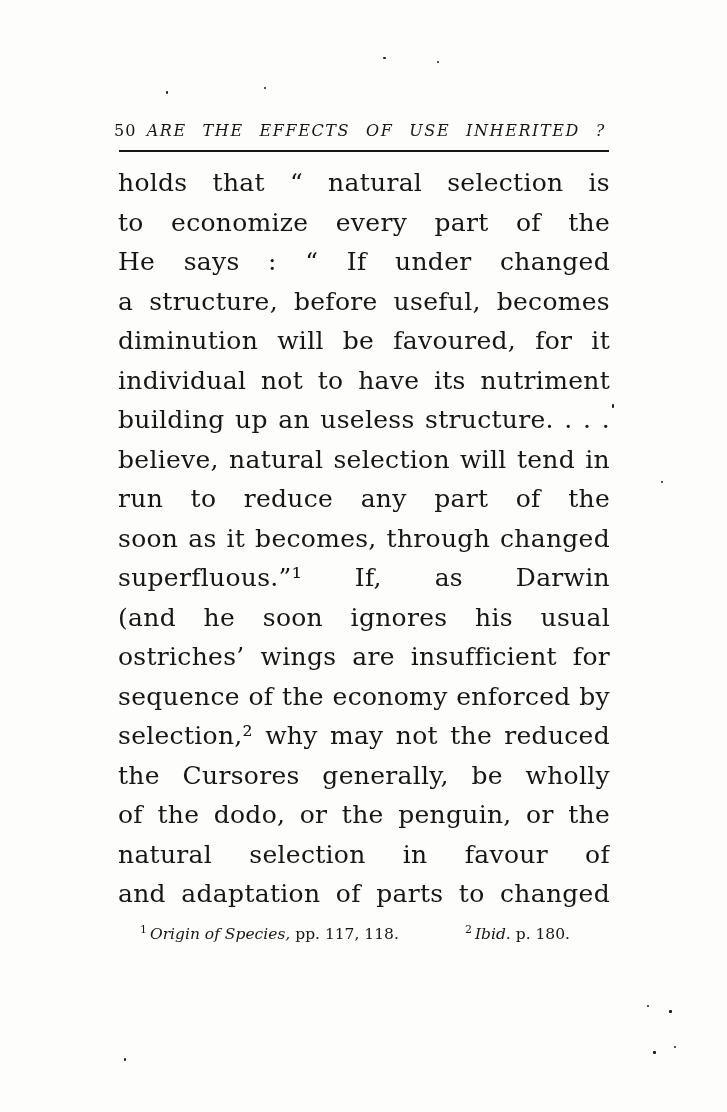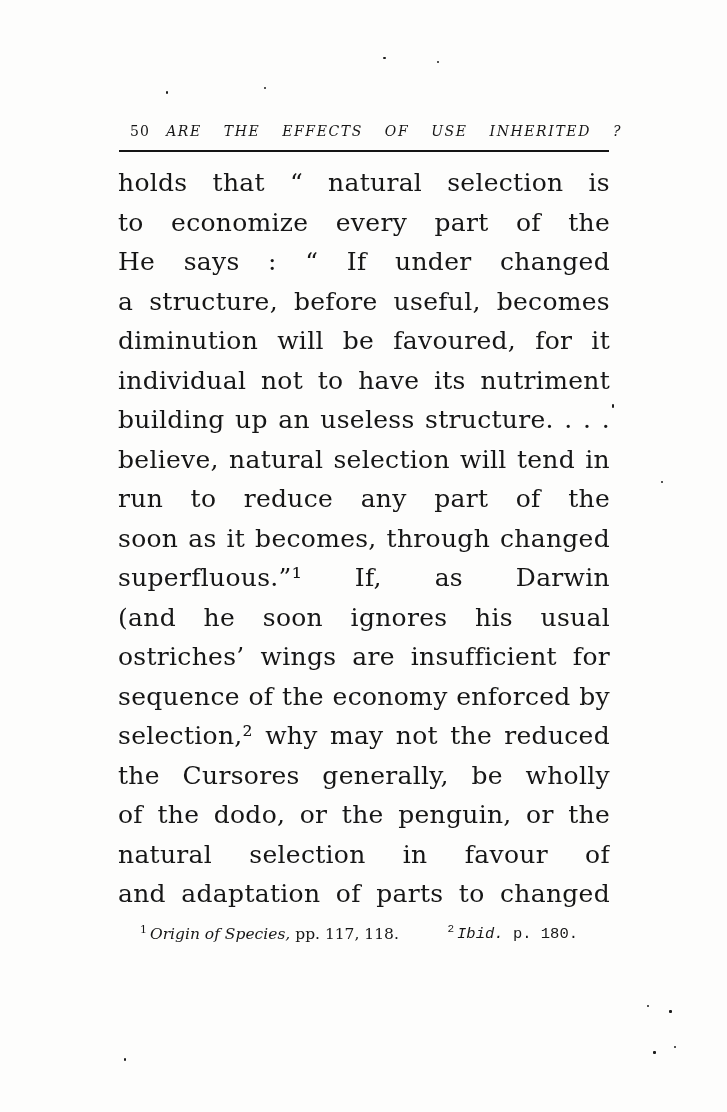--- a/index.html
+++ b/index.html
@@ -12,26 +12,26 @@
     width: 727px;
     height: 1112px;
     margin: 0 auto;
     background: #fdfdfc;
     color: #161616;
     font-family: "DejaVu Serif", "Liberation Serif", serif;
     overflow: hidden;
   }
   .header-line {
     position: absolute;
-    left: 130px;
+    left: 114px;
     top: 112px;
     width: 492px;
     height: 38px;
     line-height: 38px;
-    font-size: 14px;
+    font-size: 16px;
     text-align: justify;
     text-align-last: justify;
     white-space: normal;
   }
   .page-number {
     font-style: normal;
     letter-spacing: 1px;
   }
   .running-title {
     font-style: italic;
@@ -71,21 +71,21 @@
     font-size: 15.5px;
     display: flex;
     justify-content: space-between;
     padding: 0;
     box-sizing: border-box;
   }
   .footnote {
     white-space: nowrap;
   }
   .footnote-first { margin-left: 22px; }
-  .footnote-second { margin-right: 32px; font-family: Liberation Mono, monospace; }
+  .footnote-second { margin-right: 40px; }
   .fn-marker {
     font-size: 11px;
     vertical-align: super;
     line-height: 0;
     margin-right: 3px;
   }
   .fn-work { font-style: italic; }
   .speck {
     position: absolute;
     background: #1c1c1c;

